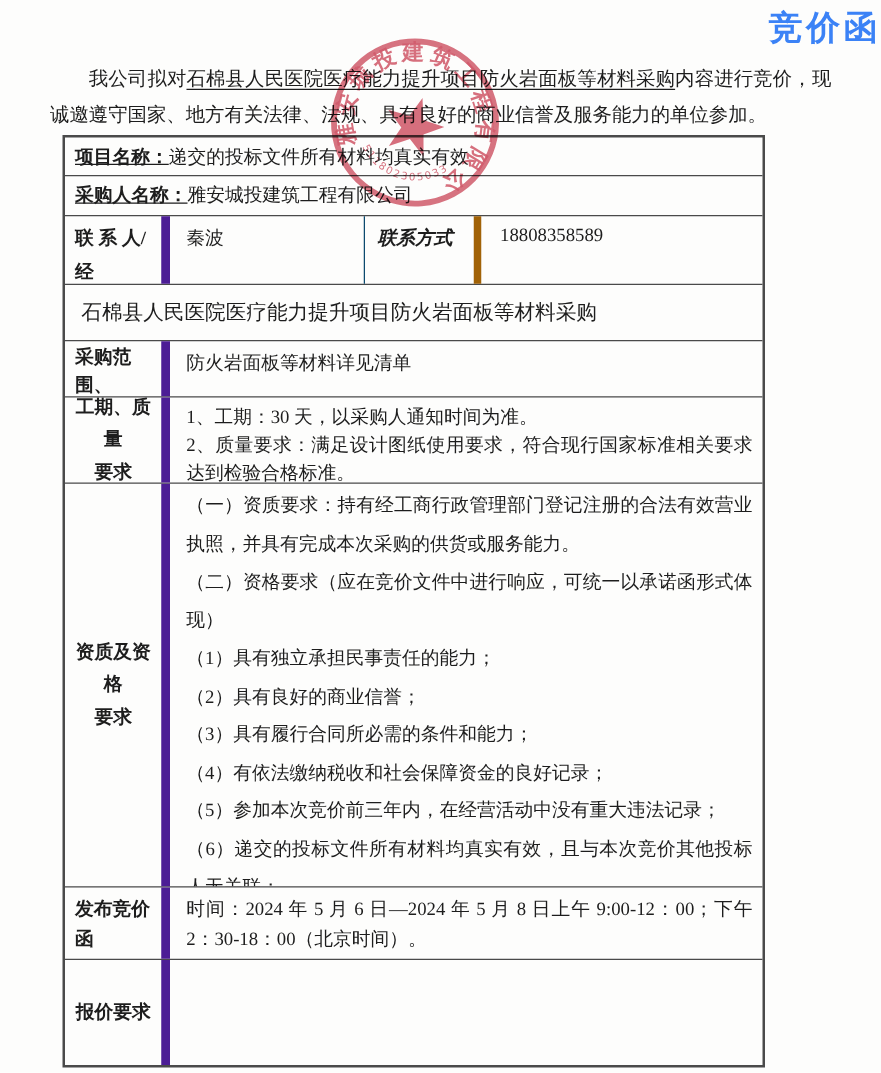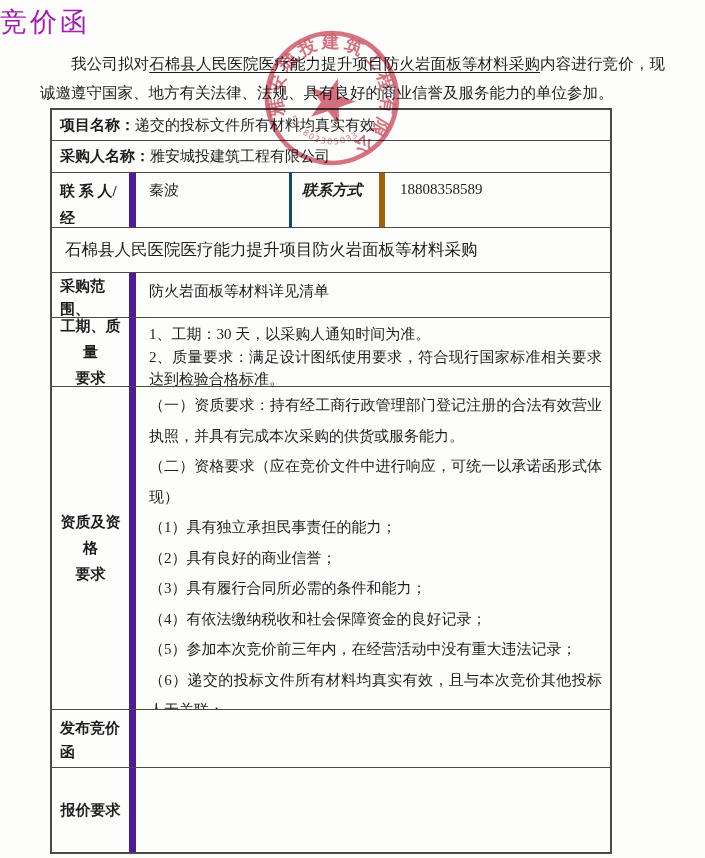--- a/index.html
+++ b/index.html
@@ -8,25 +8,25 @@
     background:#fdfdfc;
     font-family:"Liberation Serif","DejaVu Serif",serif;
     color:#1d1d1d;
     position:relative;
     overflow:hidden;
   }
   .page{position:relative;width:705px;height:858px;}
 
   .doc-title{
     margin:4px 0 0 0;
-    text-align:left;
+    text-align:right;
     font-size:27px;
-    font-weight:normal;
+    font-weight:bold;
     letter-spacing:3px;
-    color:#a21caf;
+    color:#3b82f6;
   }
   .intro{
     margin:9px 40px 0 40px;
     font-size:15.5px;
     line-height:29px;
     text-align:justify;
     text-indent:2em;
   }
   .intro u{text-underline-offset:3px;}
 
@@ -61,31 +61,31 @@
     padding:4px 8px 0 13px;
     line-height:22px;
     text-align:justify;
   }
   .single-cell{
     flex:1 1 auto;
     font-size:15px;
     padding:0 8px;
     display:flex;align-items:center;
   }
-  .single-cell b{font-weight:bold;}
+  .single-cell b{font-weight:bold;text-decoration:underline;}
   .row-h31{height:31px;}
   .row-h32{height:32px;justify-content:center;}
   .row-h55{height:55px;}
   .row-h45{height:45px;}
   .row-h69{height:69px;}
   .row-h323{height:323px;}
   .row-h58{height:58px;}
   .row-h84{height:84px;}
 
-  .contact-name{width:156px;flex:0 0 156px;border-right:3px solid #0c4a6e;font-size:15px;padding:8px 4px 0 13px;}
+  .contact-name{width:156px;flex:0 0 156px;border-right:1px solid #0c4a6e;font-size:15px;padding:8px 4px 0 13px;}
   .contact-method{width:93px;flex:0 0 93px;border-right:6px solid #a16207;font-weight:bold;font-size:15px;padding:8px 2px 0 10px;font-style:italic;}
   .contact-phone{flex:1 1 auto;font-size:15px;padding:8px 4px 0 15px;}
   .two-line span{display:block;}
   .brief-content{font-size:16.5px;display:flex;align-items:center;padding-top:0;font-weight:500;}
   .scope-content{padding-top:7px;}
   .schedule-content{padding-top:5px;line-height:22.5px;}
   .qual-content{padding:3px 8px 0 13px;line-height:30.5px;}
   .qual-content p{margin:0;}
   .time-content{padding-top:6px;line-height:24px;font-size:15px;}
   .quote-content{padding:3px 6px 0 10px;font-size:13.8px;line-height:16.9px;}
@@ -178,20 +178,21 @@
         <p>（6）递交的投标文件所有材料均真实有效，且与本次竞价其他投标人无关联；</p>
 
       </div>
     </div>
 
     <div class="t-row row-h58">
       <div class="cell label-cell two-line label-time">
         <span>发布竞价函</span>
         <span>时间</span>
       </div>
+      <div class="cell content-cell time-content">时间：2024 年 5 月 6 日—2024 年 5 月 8 日上午 9:00-12：00；下午 2：30-18：00（北京时间）。</div>
     </div>
 
     <div class="t-row row-h84">
       <div class="cell label-cell label-center">
         <span>报价要求</span>
       </div>
     </div>
 
   </div>
 

